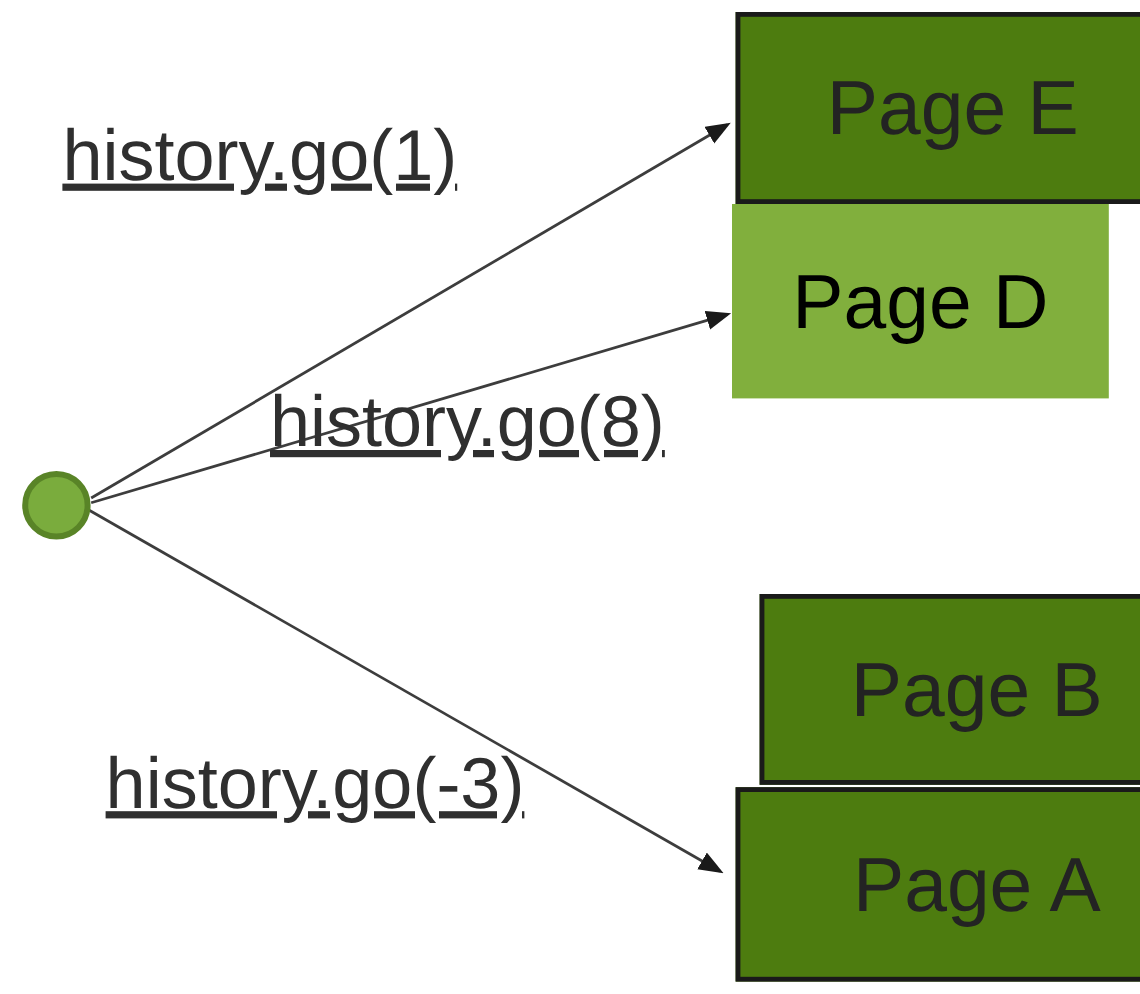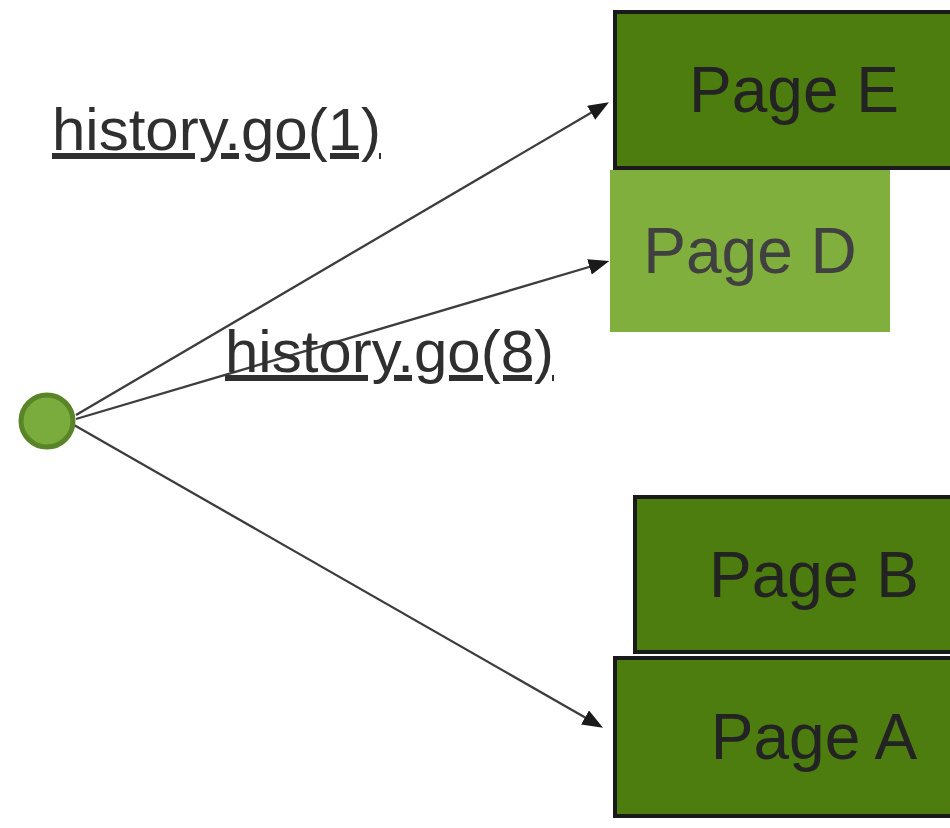--- a/index.html
+++ b/index.html
@@ -48,24 +48,24 @@
     align-items: center;
     justify-content: center;
     font-size: 64px;
     color: #232323;
     z-index: 2;
     white-space: nowrap;
   }
   .page-e { top: 10px;  height: 160px; }
   .page-d {
     top: 170px; height: 162px;
-    left: 610px; width: 280px;
+    left: 610px; width: 314px;
     border: none;
     background: #81AF3D;
-    color: #404040;
+    color: #000000;
     z-index: 1;
   }
   .page-c { top: 332px; height: 160px; }
   .page-b { top: 495px; height: 159px; margin-left: 20px; }
   .page-a { top: 656px; height: 162px; padding-left: 40px; }
 </style>
 </head>
 <body>
 
 <div class="canvas">
@@ -83,20 +83,21 @@
 
     <line x1="74" y1="425" x2="600" y2="726" stroke="#3d3d3d" stroke-width="2.3" marker-end="url(#arrowhead)"></line>
 
     <circle cx="47" cy="421" r="26" fill="#7AAC3D" stroke="#598427" stroke-width="5"></circle>
   </svg>
 
   <div class="call-label label-go1">history.go(1)</div>
 
   <div class="call-label label-go0">history.go(8)</div>
 
+  <div class="call-label label-gom3">history.go(-3)</div>
 
   <div class="page-box page-e">Page E</div>
 
   <div class="page-box page-d">Page D</div>
 
 
   <div class="page-box page-b">Page B</div>
 
   <div class="page-box page-a">Page A</div>
 

